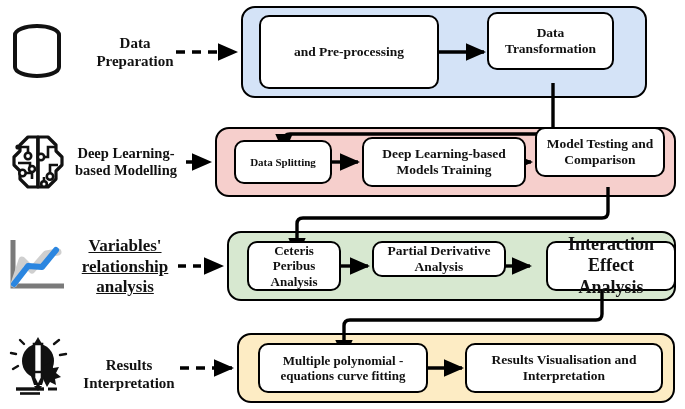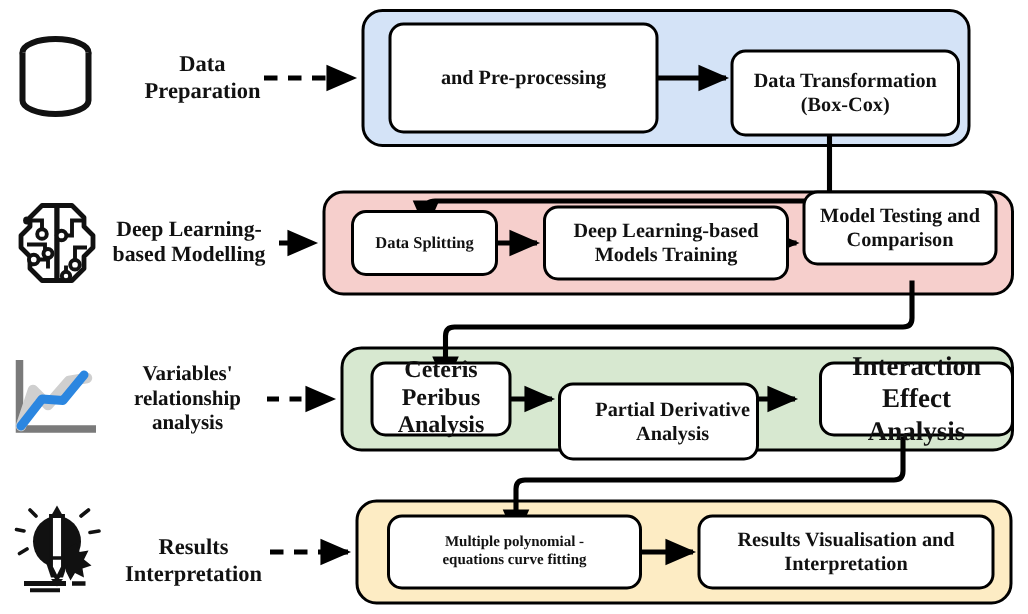--- a/index.html
+++ b/index.html
@@ -150,45 +150,44 @@
     </div>
   </div>
 
   <div class="stage-label" style="left:64px;top:138px;width:124px;height:48px;font-size:14.5px;">
     <div>
       <div>Deep Learning-</div>
       <div>based Modelling</div>
     </div>
   </div>
 
-  <div class="stage-label" style="left:72px;top:238px;width:106px;height:58px;font-size:14px;">
+  <div class="stage-label" style="left:72px;top:238px;width:106px;height:58px;font-size:17px;text-decoration:underline;">
     <div>
       <div>Variables'</div>
       <div>relationship</div>
       <div>analysis</div>
     </div>
   </div>
 
   <div class="stage-label" style="left:74px;top:344px;width:110px;height:48px;font-size:15px;align-items:flex-end;">
     <div>
       <div>Results</div>
       <div>Interpretation</div>
     </div>
   </div>
 
   <div class="pbox" style="left:259px;top:15px;width:180px;height:74px;font-size:13.5px;">
     <div>
       <div>and Pre-processing</div>
     </div>
   </div>
 
-  <div class="pbox" style="left:487px;top:33px;width:153px;height:58px;font-size:13.5px;">
+  <div class="pbox" style="left:487px;top:12px;width:127px;height:58px;font-size:13.5px;">
     <div>
       <div>Data Transformation</div>
-      <div>(Box-Cox)</div>
     </div>
   </div>
 
   <div class="pbox" style="left:234px;top:140px;width:98px;height:44px;font-size:11px;">
     <div>
       <div>Data Splitting</div>
     </div>
   </div>
 
   <div class="pbox" style="left:362px;top:137px;width:164px;height:50px;font-size:13.5px;">
@@ -198,42 +197,42 @@
     </div>
   </div>
 
   <div class="pbox" style="left:535px;top:127px;width:130px;height:50px;font-size:13.5px;">
     <div>
       <div>Model Testing and</div>
       <div>Comparison</div>
     </div>
   </div>
 
-  <div class="pbox" style="left:247px;top:241px;width:94px;height:50px;font-size:16px;">
+  <div class="pbox" style="left:247px;top:241px;width:94px;height:50px;font-size:13px;">
     <div>
       <div>Ceteris Peribus</div>
       <div>Analysis</div>
     </div>
   </div>
 
-  <div class="pbox" style="left:372px;top:255px;width:134px;height:52px;font-size:13.5px;justify-content:flex-end;">
+  <div class="pbox" style="left:372px;top:241px;width:134px;height:36px;font-size:13.5px;">
     <div>
       <div>Partial Derivative</div>
       <div>Analysis</div>
     </div>
   </div>
 
   <div class="pbox" style="left:534px;top:241px;width:130px;height:50px;font-size:18px;margin-left:12px;">
     <div>
       <div>Interaction Effect</div>
       <div>Analysis</div>
     </div>
   </div>
 
-  <div class="pbox" style="left:258px;top:343px;width:170px;height:50px;font-size:10px;">
+  <div class="pbox" style="left:258px;top:343px;width:170px;height:50px;font-size:13px;">
     <div>
       <div>Multiple polynomial -</div>
       <div>equations curve fitting</div>
     </div>
   </div>
 
   <div class="pbox" style="left:465px;top:343px;width:198px;height:50px;font-size:13.5px;">
     <div>
       <div>Results Visualisation and</div>
       <div>Interpretation</div>

